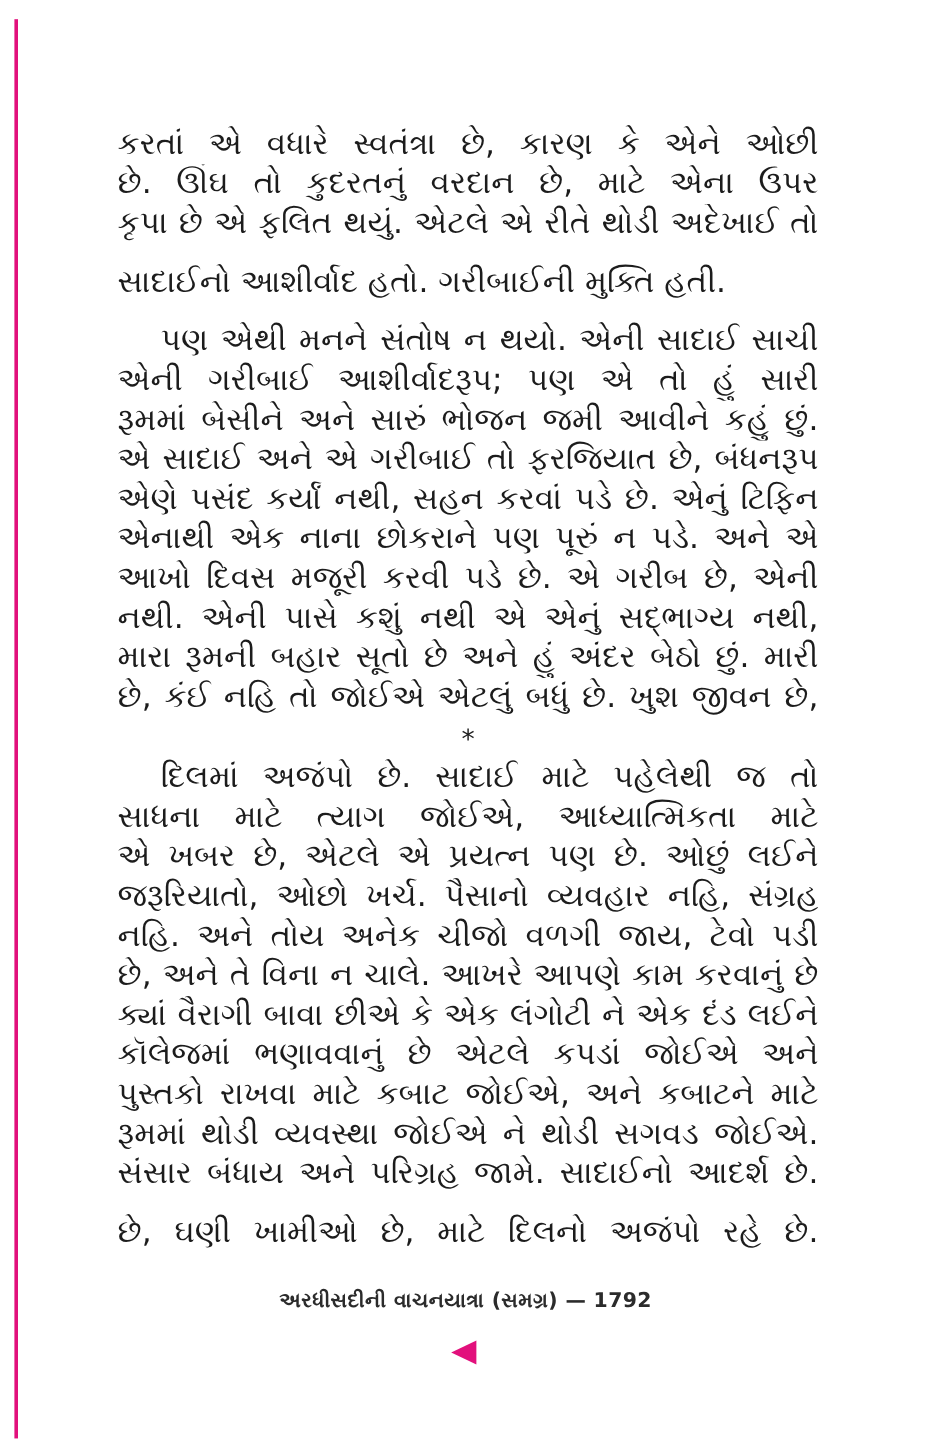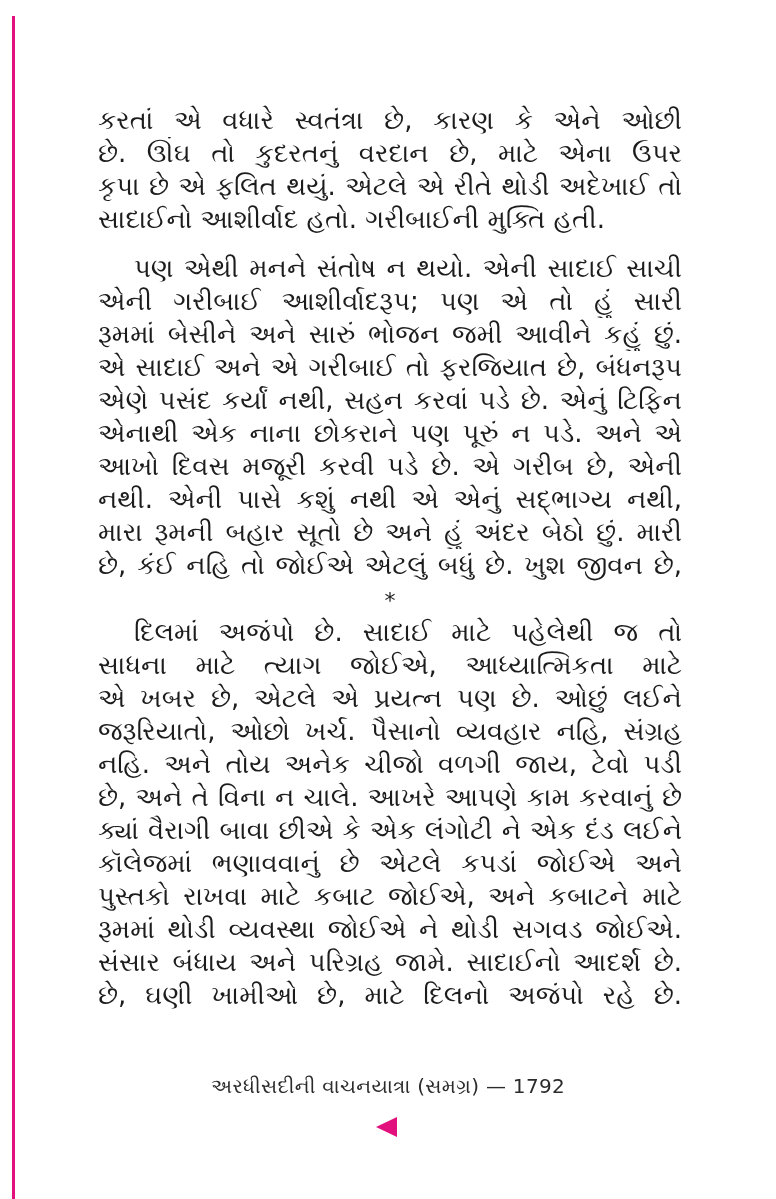--- a/index.html
+++ b/index.html
@@ -39,40 +39,42 @@
     margin-top: 16px;
   }
   .text-line {
     text-align: justify;
     text-align-last: justify;
     height: 33px;
     overflow: hidden;
   }
   .text-line.no-just {
     text-align-last: left;
+    margin-top: 16px;
   }
   .text-line.indent {
     text-indent: 36px;
   }
   .section-separator {
     height: 32px;
     margin-top: 2px;
     text-align: center;
     font-size: 22px;
     color: #1c1c1c;
   }
   .footer-caption {
     position: absolute;
     left: 0;
     right: 0;
     top: 1074px;
     text-align: center;
-    font-size: 20px;
+    font-size: 17px;
     color: #2b2b2b;
     letter-spacing: 0.3px;
+    font-weight: bold;
   }
   .prev-triangle {
     position: absolute;
     left: 376px;
     top: 1117px;
     width: 0;
     height: 0;
     border-top: 10px solid transparent;
     border-bottom: 10px solid transparent;
     border-right: 21px solid #e2107c;

